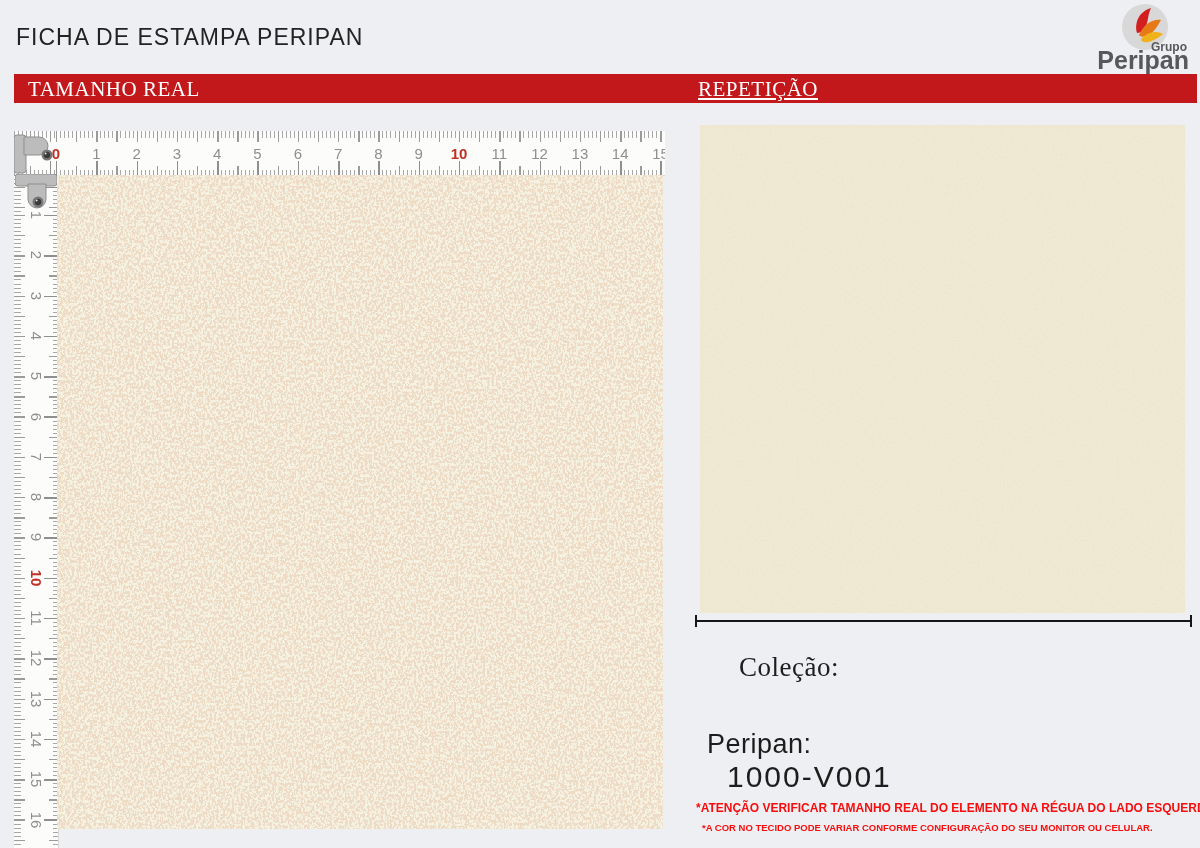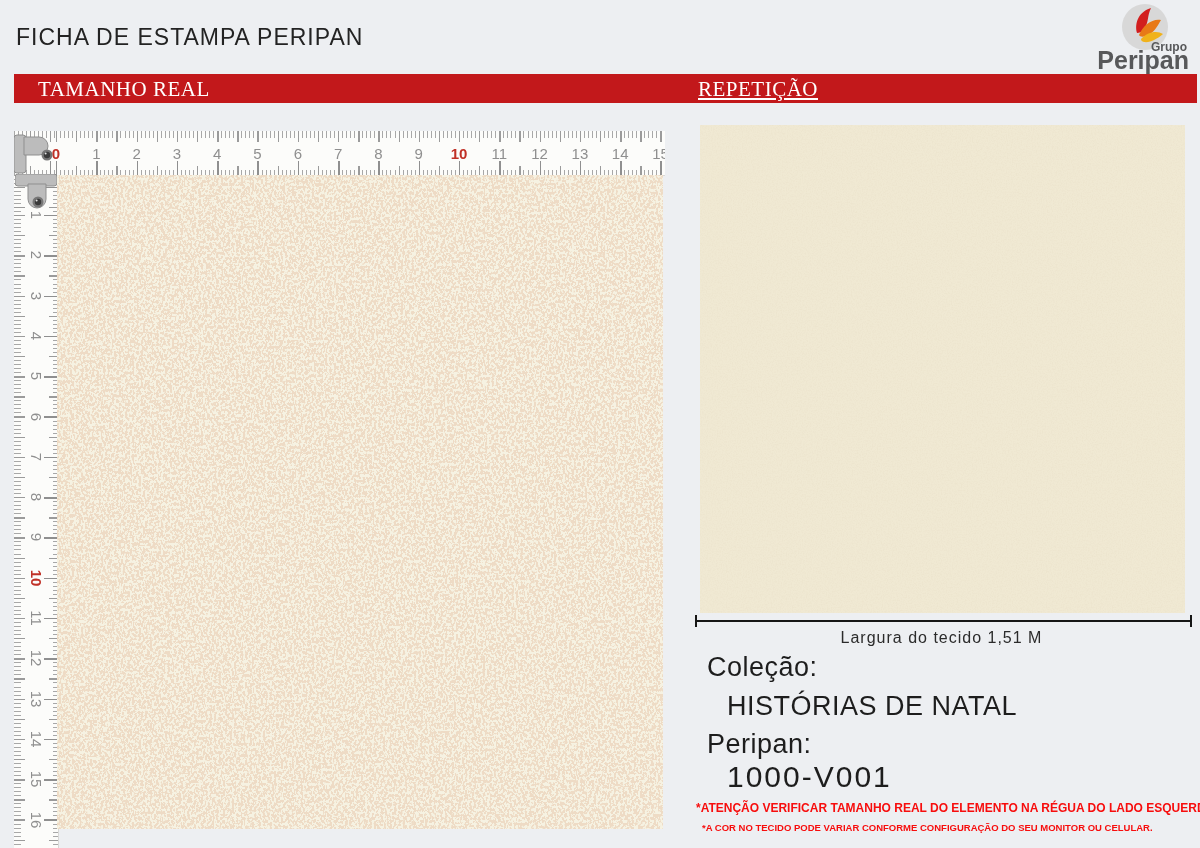--- a/index.html
+++ b/index.html
@@ -8,21 +8,21 @@
 
   
   .page-title{position:absolute;left:16px;top:24px;font-size:23px;letter-spacing:1px;
     color:#232323;font-weight:400;white-space:nowrap;}
   .logo-svg{position:absolute;left:1098px;top:2px;}
 
   
   .banner{position:absolute;left:14px;top:74px;width:1183px;height:29px;background:#c2181b;}
   .banner span{position:absolute;top:0;height:29px;line-height:30px;color:#fff;
     font-family:"Liberation Serif",serif;font-size:21px;letter-spacing:.5px;white-space:nowrap;}
-  .banner .lbl-left{left:24px;}
+  .banner .lbl-left{left:14px;}
   .banner .lbl-right{left:684px;text-decoration:underline;}
 
   
   .hruler{position:absolute;left:14px;top:131px;width:651px;height:44px;background:#fcfcfa;
     overflow:hidden;border-bottom:1px solid #d8d8d6;}
   .hruler .tk{position:absolute;left:0;right:0;}
   .tt1{top:0;height:7px;background:repeating-linear-gradient(90deg,#a8a8a8 0 1px,transparent 1px 4.03px);background-position-x:42px;}
   .tt2{top:0;height:11px;background:repeating-linear-gradient(90deg,#9b9b9b 0 1.3px,transparent 1.3px 20.15px);background-position-x:42px;}
   .tb1{bottom:0;height:5px;background:repeating-linear-gradient(90deg,#a8a8a8 0 1px,transparent 1px 4.03px);background-position-x:42px;}
   .tb2{bottom:0;height:9px;background:repeating-linear-gradient(90deg,#9b9b9b 0 1.3px,transparent 1.3px 20.15px);background-position-x:42px;}
@@ -54,21 +54,21 @@
 
   
   .measure-line{position:absolute;left:695px;top:615px;width:493px;height:12px;
     border-left:2px solid #161616;border-right:2px solid #161616;
     background:linear-gradient(#161616,#161616) center/100% 2px no-repeat;}
   .measure-label{position:absolute;left:695px;top:629px;width:493px;text-align:center;
     font-size:16px;letter-spacing:1px;color:#2b2b2b;}
 
   
   .info-line{position:absolute;color:#1d1d1d;white-space:nowrap;letter-spacing:.5px;}
-  .i1{left:707px;top:652px;font-size:27px;}
+  .i1{left:739px;top:652px;font-size:27px;font-family:Liberation Serif, serif;}
   .i2{left:727px;top:691px;font-size:27px;}
   .i3{left:707px;top:729px;font-size:27px;}
   .i4{left:727px;top:760px;font-size:30px;letter-spacing:2px;}
 
   
   .warn{position:absolute;color:#f70d0d;font-weight:bold;white-space:nowrap;}
   .w1{left:696px;top:801px;font-size:12px;}
   .w2{left:702px;top:822px;font-size:9.5px;text-align:right;}
 </style>
 </head>
@@ -173,23 +173,21 @@
     <svg>
       <filter id="linenB" x="0" y="0" width="100%" height="100%">
         <feTurbulence type="fractalNoise" baseFrequency="0.8 0.7" numOctaves="2" seed="4" stitchTiles="stitch"></feTurbulence>
         <feColorMatrix type="matrix" values="0 0 0 0 0.80  0 0 0 0 0.72  0 0 0 0 0.56  0 0 0 3 -1.2"></feColorMatrix>
       </filter>
       <rect width="100%" height="100%" filter="url(#linenB)" opacity="0.3"></rect>
     </svg>
   </div>
 
   <div class="measure-line"></div>
-  <div class="measure-label">Largura do tecido 1,51 M</div>
 
   <div class="info-line i1">Coleção:</div>
-  <div class="info-line i2">HISTÓRIAS DE NATAL</div>
   <div class="info-line i3">Peripan:</div>
   <div class="info-line i4">1000-V001</div>
 
   <div class="warn w1">*ATENÇÃO VERIFICAR TAMANHO REAL DO ELEMENTO NA RÉGUA DO LADO ESQUERDO</div>
   <div class="warn w2">*A COR NO TECIDO PODE VARIAR CONFORME CONFIGURAÇÃO DO SEU MONITOR OU CELULAR.</div>
 
 </div>
 
 </body></html>

